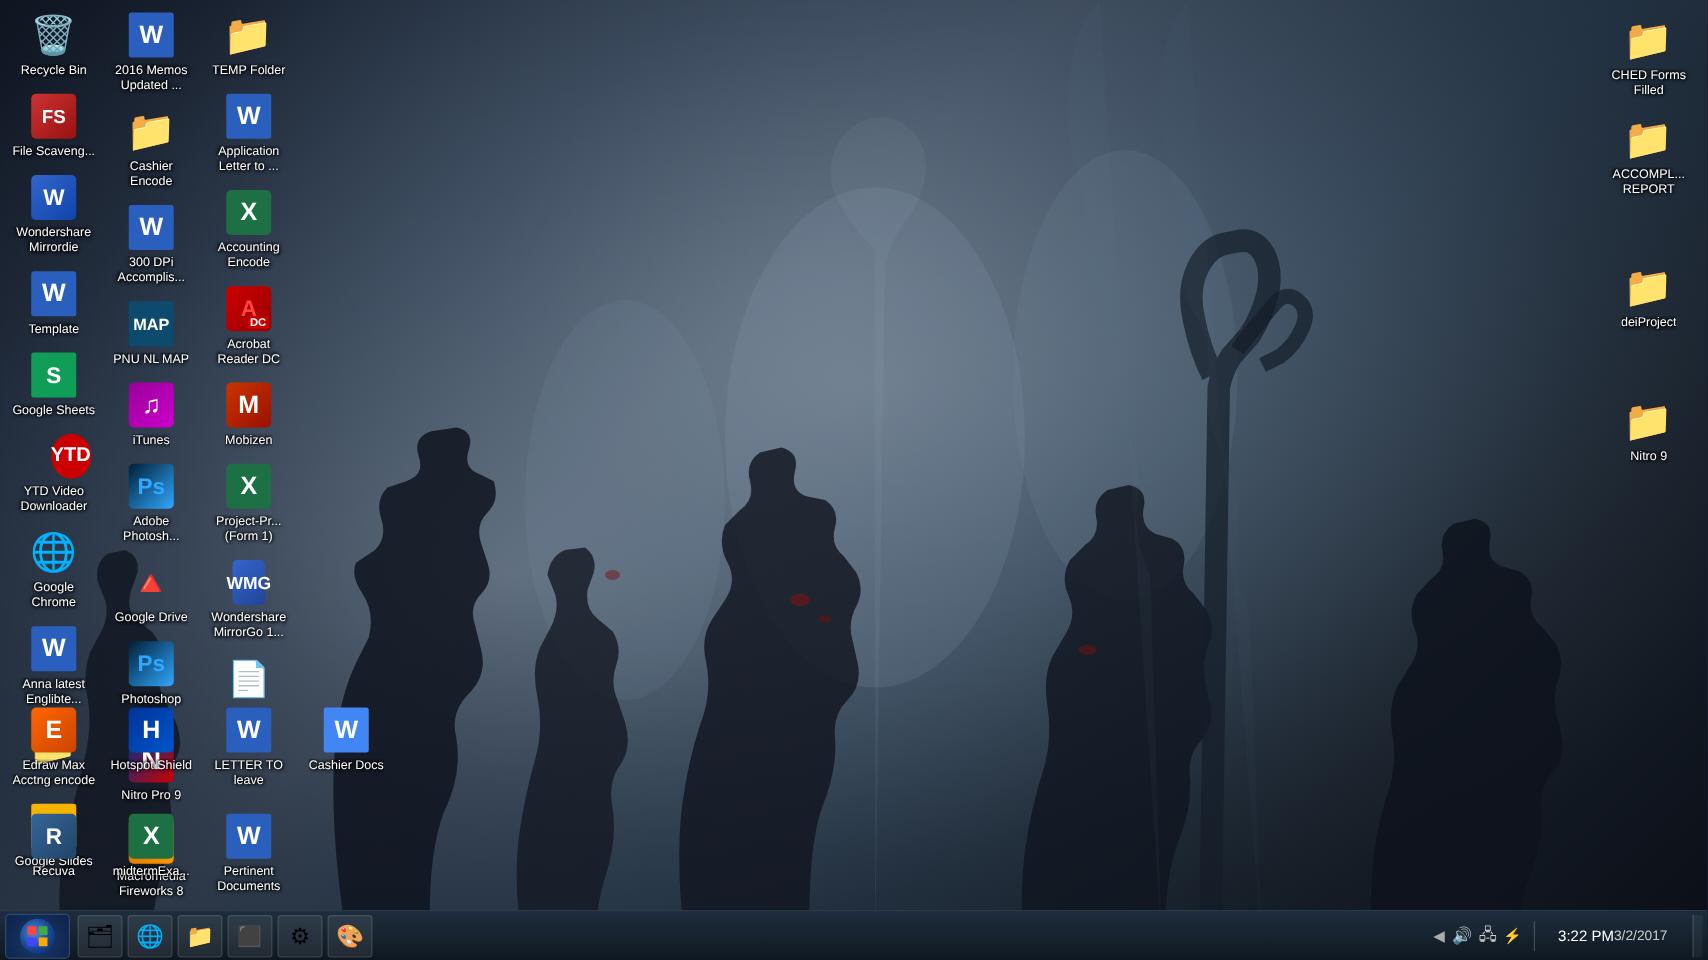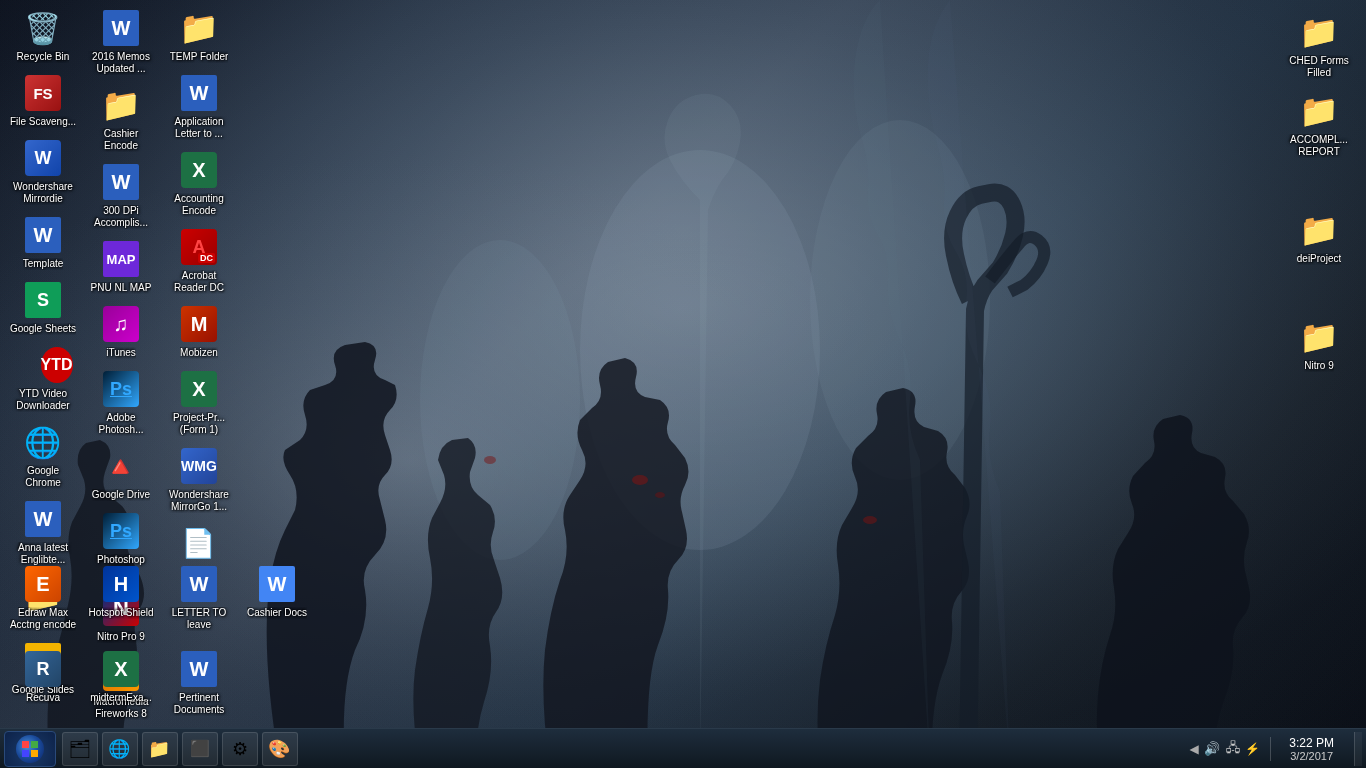--- a/index.html
+++ b/index.html
@@ -163,21 +163,20 @@
     }
 
     .tray-icon {
       color: #ccc;
       font-size: 13px;
       cursor: pointer;
     }
 
     .clock-area {
       display: flex;
-      flex-direction: column;
       align-items: center;
       padding: 2px 8px;
       cursor: pointer;
     }
 
     .clock-time {
       color: #ffffff;
       font-size: 12px;
       font-weight: 500;
     }
@@ -210,31 +209,31 @@
       font-size: 22px;
       font-weight: bold;
     }
 
     .fs-icon { background: linear-gradient(135deg, #cc3333, #991111); color: white; border-radius: 4px; padding: 2px; }
     .wb-icon { background: linear-gradient(135deg, #3366cc, #1144aa); color: white; border-radius: 4px; }
     .template-icon { background: #2b5fbd; border-radius: 2px; }
     .sheets-icon { background: #0f9d58; border-radius: 2px; }
     .slides-icon { background: #f4b400; border-radius: 2px; }
     .ytd-icon { background: #cc0000; border-radius: 50%; margin-left: 27px; }
-    .ps-icon { background: linear-gradient(135deg, #001e36, #31a8ff); border-radius: 4px; text-decoration: underline; }
+    .ps-icon { background: linear-gradient(135deg, #001e36, #31a8ff); border-radius: 4px; }
     .nitro-icon { background: linear-gradient(135deg, #003087, #cc0000); border-radius: 4px; }
     .mf-icon { background: linear-gradient(135deg, #cc6600, #ff9900); border-radius: 4px; }
     .coreldraw-icon { background: linear-gradient(135deg, #009933, #006622); border-radius: 4px; }
     .edraw-icon { background: linear-gradient(135deg, #ff6600, #cc4400); border-radius: 4px; }
     .hotspot-icon { background: linear-gradient(135deg, #003399, #0055cc); border-radius: 4px; }
     .acrobat-icon { background: linear-gradient(135deg, #cc0000, #990000); border-radius: 4px; }
     .mobizen-icon { background: linear-gradient(135deg, #cc3300, #991100); border-radius: 4px; }
     .itunes-icon { background: linear-gradient(135deg, #990099, #cc00cc); border-radius: 4px; }
     .recuva-icon { background: linear-gradient(135deg, #336699, #224466); border-radius: 4px; }
-    .pnu-icon { background: #6d28d9; border-radius: 2px; }
+    .pnu-icon { background: #0c4a6e; border-radius: 2px; }
     .wmg-icon { background: linear-gradient(135deg, #3366cc, #224499); border-radius: 4px; }
     .gdocs-icon { background: #4285f4; border-radius: 2px; }
 
     
     .bg-art {
       position: absolute;
       inset: 0;
       z-index: 1;
       pointer-events: none;
     }
@@ -487,21 +486,21 @@
 
         <div class="desktop-icon">
           <div class="icon-img">
             <div class="icon-box" style="background:#1d7044; width:36px; height:36px; display:flex; align-items:center; justify-content:center; color:white; font-weight:bold; font-size:20px;">X</div>
           </div>
           <span class="icon-label">Project-Pr... (Form 1)</span>
         </div>
 
         <div class="desktop-icon">
           <div class="icon-img">
-            <div class="icon-box wmg-icon" style="width:36px; height:36px; display:flex; align-items:center; justify-content:center; color:white; font-weight:bold; font-size:14px;">WMG</div>
+            <div class="icon-box wmg-icon" style="width:26px; height:36px; display:flex; align-items:center; justify-content:center; color:white; font-weight:bold; font-size:14px;">WMG</div>
           </div>
           <span class="icon-label">Wondershare MirrorGo 1...</span>
         </div>
 
         <div class="desktop-icon">
           <div class="icon-img">
             <span style="font-size:28px; color:#aabbcc;">📄</span>
           </div>
           <span class="icon-label">Untitled</span>
         </div>

